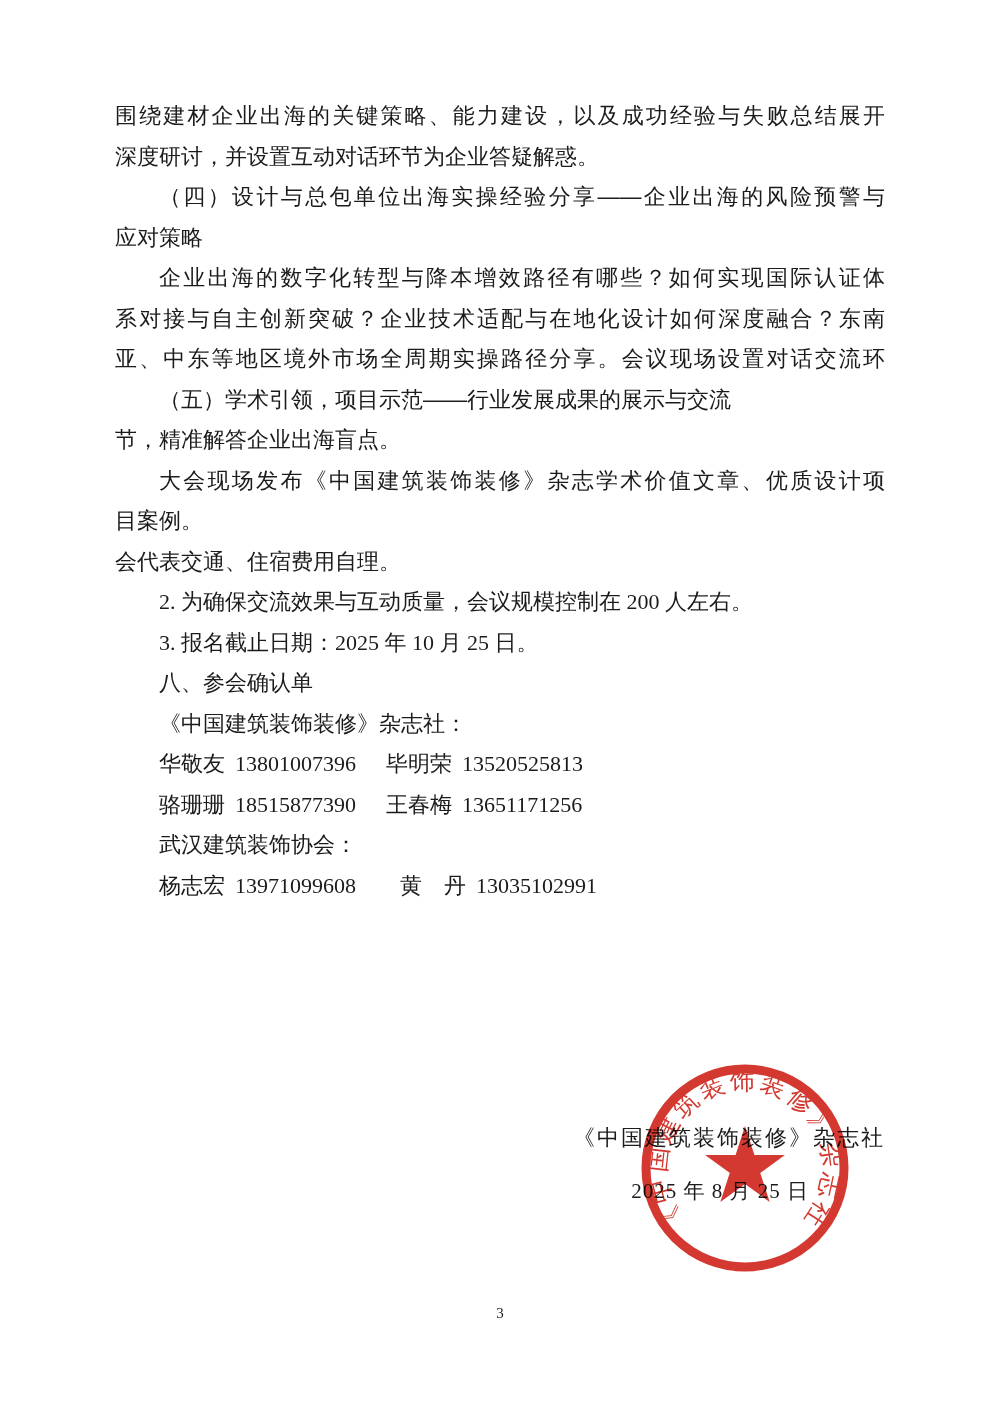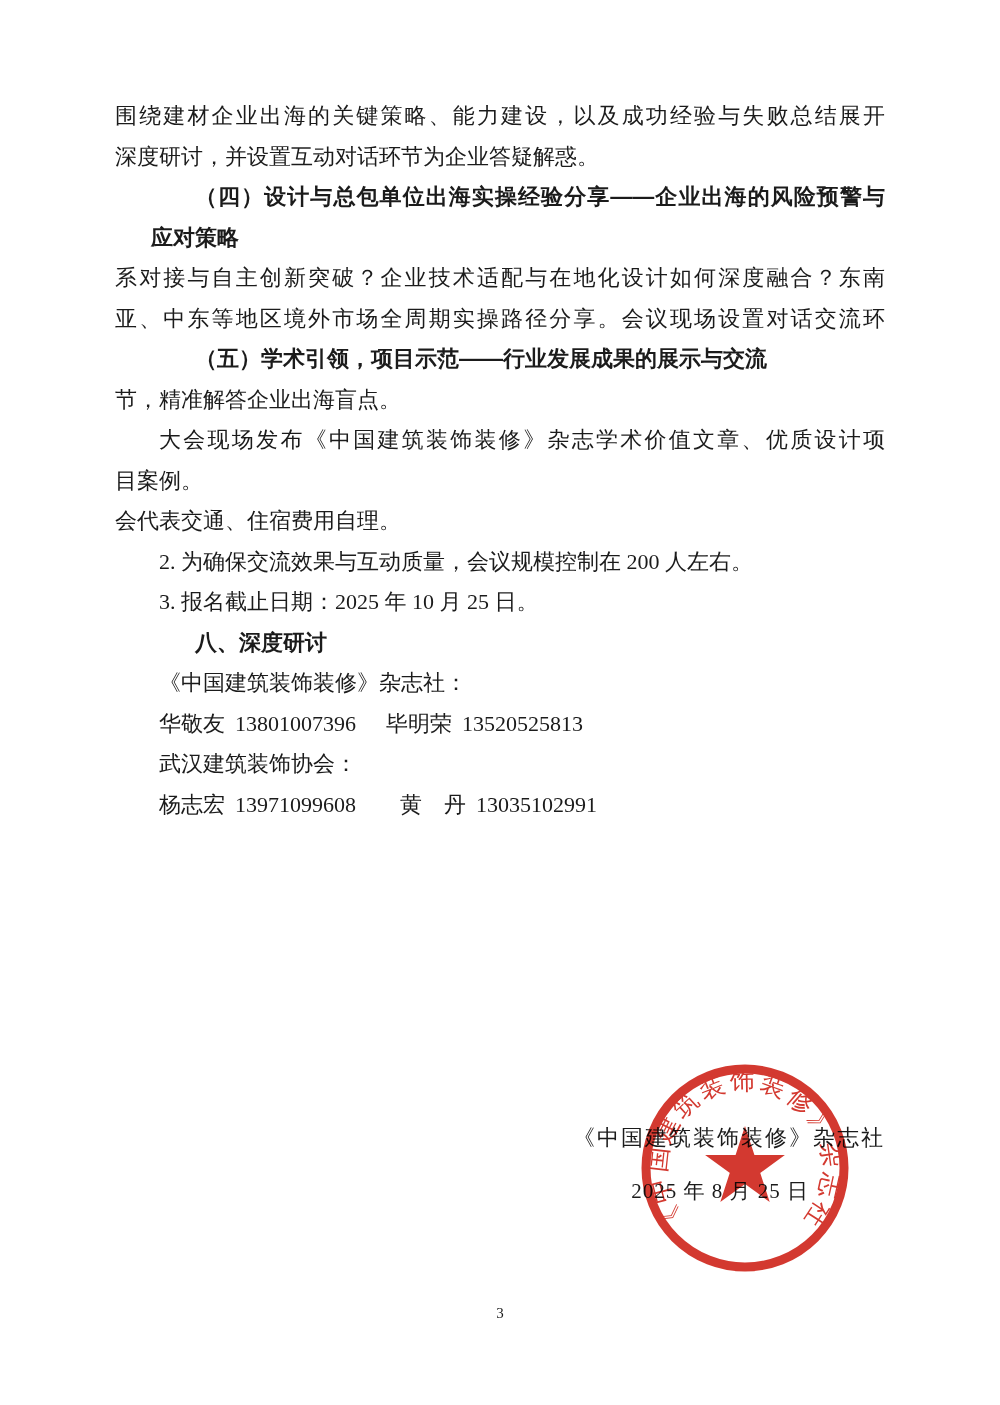--- a/index.html
+++ b/index.html
@@ -23,23 +23,22 @@
     height:40.5px;
     white-space:nowrap;
   }
   .j {                     
     white-space:normal;
     text-align:justify;
     text-align-last:justify;
   }
   .in { padding-left:44px; }       
   .h  {                             
-    font-weight:bold;
+    font-weight:normal;
     font-family:"Liberation Sans","DejaVu Sans",sans-serif;
-    margin-left:36px;
   }
   .blank { height:40.5px; }
   .cphone { margin-left:10px; }
   .c2     { margin-left:30px; }
   .c2w    { margin-left:44px; }
 
   .sig {
     position:absolute;
     top:1122px; right:115px;
     width:330px;
@@ -82,42 +81,46 @@
 
 <div class="page">
 
   <div class="body-col">
     <div class="line j">围绕建材企业出海的关键策略、能力建设，以及成功经验与失败总结展开</div>
     <div class="line">深度研讨，并设置互动对话环节为企业答疑解惑。</div>
 
     <div class="line j in h">（四）设计与总包单位出海实操经验分享——企业出海的风险预警与</div>
     <div class="line h">应对策略</div>
 
+    <div class="line j in">企业出海的数字化转型与降本增效路径有哪些？如何实现国际认证体</div>
     <div class="line j">系对接与自主创新突破？企业技术适配与在地化设计如何深度融合？东南</div>
     <div class="line j">亚、中东等地区境外市场全周期实操路径分享。会议现场设置对话交流环</div>
     <div class="line in h">（五）学术引领，项目示范——行业发展成果的展示与交流</div>
 
     <div class="line">节，精准解答企业出海盲点。</div>
 
     <div class="line j in">大会现场发布《中国建筑装饰装修》杂志学术价值文章、优质设计项</div>
     <div class="line">目案例。</div>
 
 
     <div class="line">会代表交通、住宿费用自理。</div>
     <div class="line in">2. 为确保交流效果与互动质量，会议规模控制在 200 人左右。</div>
     <div class="line in">3. 报名截止日期：2025 年 10 月 25 日。</div>
 
-    <div class="line in h">八、深度研讨</div>
+    <div class="line in h">八、参会确认单</div>
 
     <div class="line in">《中国建筑装饰装修》杂志社：</div>
 
     <div class="line in">
       <span class="cname">华敬友</span><span class="cphone">13801007396</span><span class="cname c2">毕明荣</span><span class="cphone">13520525813</span>
     </div>
 
+    <div class="line in">
+      <span class="cname">骆珊珊</span><span class="cphone">18515877390</span><span class="cname c2">王春梅</span><span class="cphone">13651171256</span>
+    </div>
 
     <div class="line in">武汉建筑装饰协会：</div>
 
     <div class="line in">
       <span class="cname">杨志宏</span><span class="cphone">13971099608</span><span class="cname c2w">黄　丹</span><span class="cphone">13035102991</span>
     </div>
 
     <div class="line blank"></div>
 
   </div>

